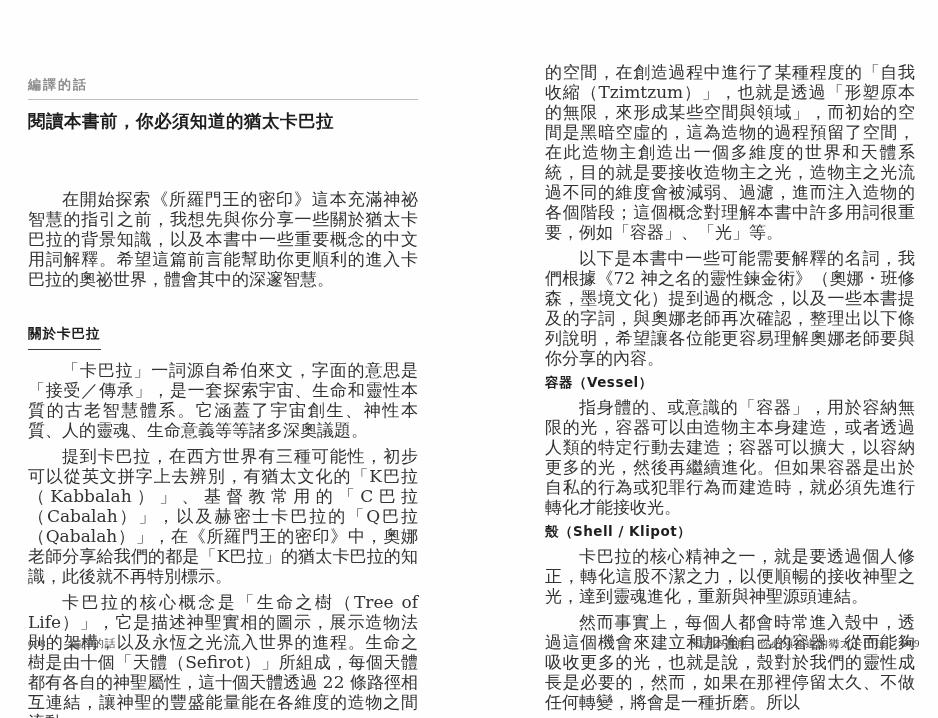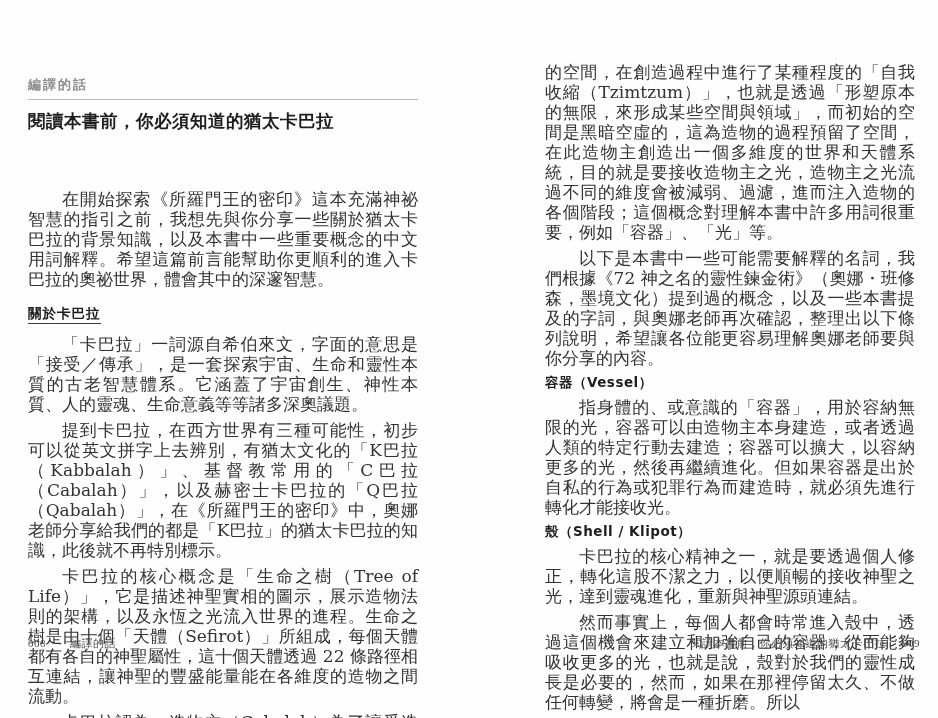--- a/index.html
+++ b/index.html
@@ -59,22 +59,23 @@
     margin-top: 16px;
     margin-bottom: 10px;
     font-family: "DejaVu Sans", "Liberation Sans", sans-serif;
     font-weight: bold;
     font-size: 13.5px;
     color: #1e1e1e;
   }
   .section-heading .underlined {
     display: inline-block;
     border-bottom: 1.5px solid #3a3a3a;
-    padding-bottom: 0;
+    padding-bottom: 6px;
     letter-spacing: 1px;
+    margin-top: 20px;
   }
 
   .term-heading {
     margin-top: 2px;
     margin-bottom: 5px;
     font-family: "DejaVu Sans", "Liberation Sans", sans-serif;
     font-weight: bold;
     font-size: 13.5px;
     letter-spacing: 0.5px;
     color: #1e1e1e;

